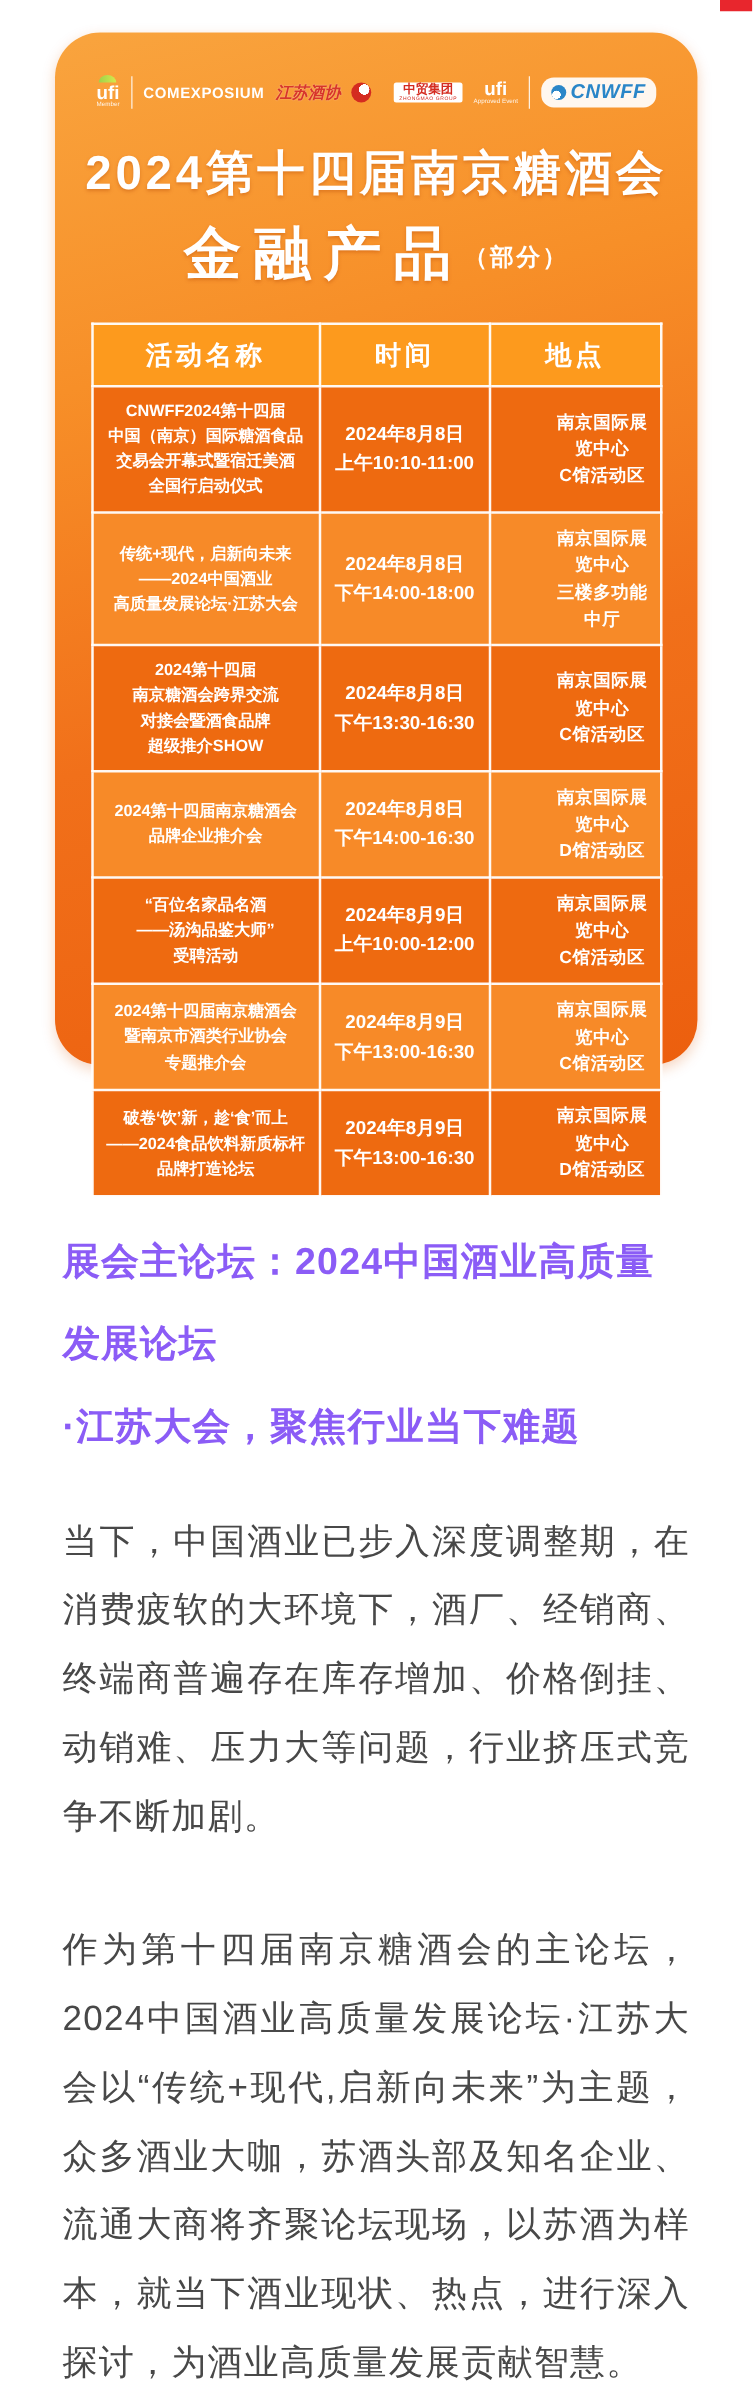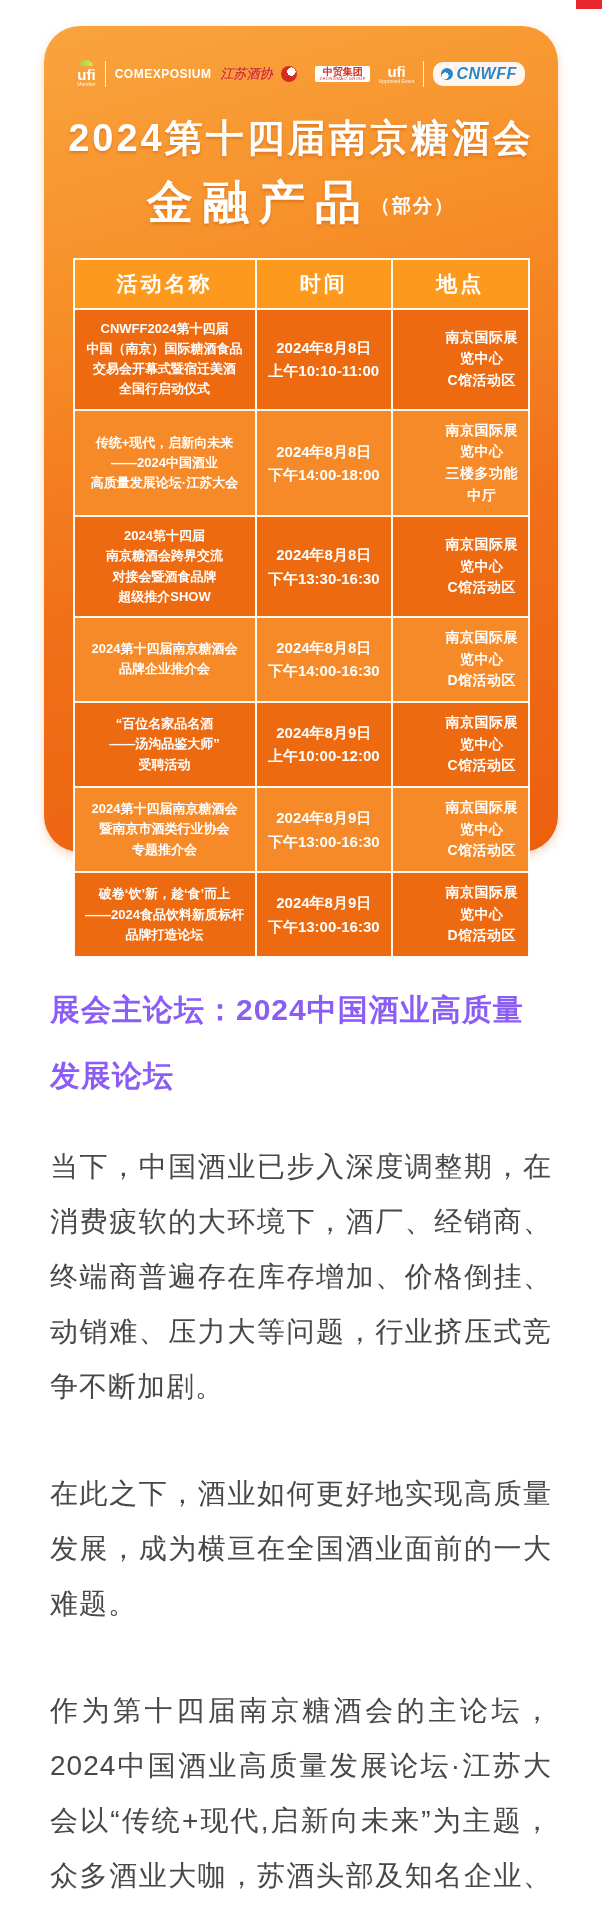--- a/index.html
+++ b/index.html
@@ -189,19 +189,19 @@
 D馆活动区</td>
         </tr>
       </tbody>
     </table>
   </section>
 
   <div class="article">
     <div class="teaser">&gt;&gt;  精彩活动抢先看  &lt;&lt;</div>
     <h2 class="headline">
       <span>展会主论坛：2024中国酒业高质量发展论坛</span>
+      <span>·江苏大会，聚焦行业当下难题</span>
     </h2>
     <p>当下，中国酒业已步入深度调整期，在消费疲软的大环境下，酒厂、经销商、终端商普遍存在库存增加、价格倒挂、动销难、压力大等问题，行业挤压式竞争不断加剧。</p>
-    <p>在此之下，酒业如何更好地实现高质量发展，成为横亘在全国酒业面前的一大难题。</p>
     <p>作为第十四届南京糖酒会的主论坛，2024中国酒业高质量发展论坛·江苏大会以“传统+现代,启新向未来”为主题，众多酒业大咖，苏酒头部及知名企业、流通大商将齐聚论坛现场，以苏酒为样本，就当下酒业现状、热点，进行深入探讨，为酒业高质量发展贡献智慧。</p>
   </div>
 
 </div>
 
 </body></html>

